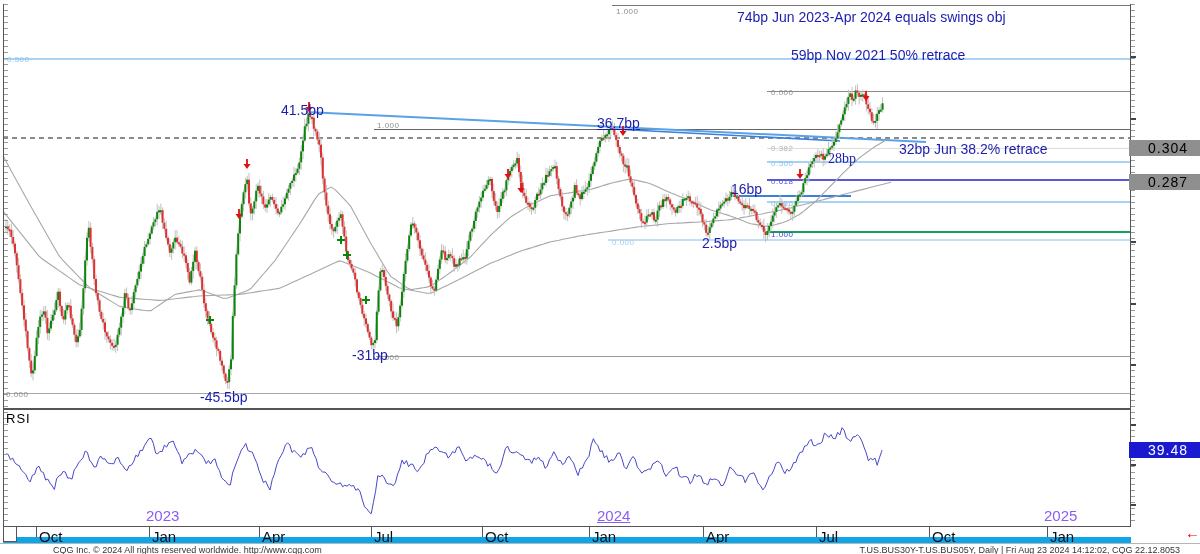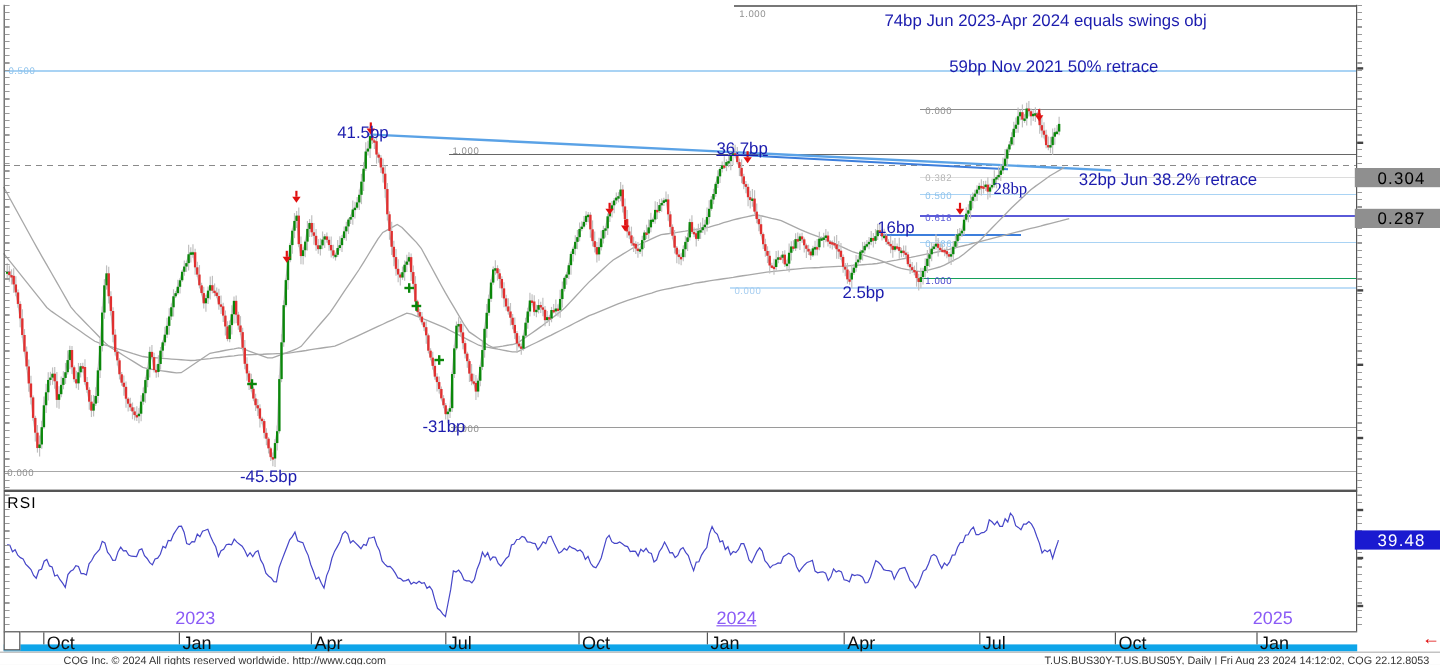--- a/index.html
+++ b/index.html
@@ -1132,15 +1132,15 @@
   <div id="years" class="abs" style="left:0;top:0;">
       <div class="year-label" style="left: 146px; top: 507px;">2023</div>
       <div class="year-label" style="left: 597px; top: 507px; text-decoration: underline;">2024</div>
       <div class="year-label" style="left: 1044px; top: 507px;">2025</div>
     </div>
   <div class="left-box"></div>
   <div class="red-arrow">←</div>
 
   <div class="statusbar">
     <span class="abs" style="left:17px;top:1px;margin-left:36px;">CQG Inc. © 2024 All rights reserved worldwide. http://www.cqg.com</span>
-    <span class="abs" style="right:9px;top:1px;">T.US.BUS30Y-T.US.BUS05Y, Daily | Fri Aug 23 2024 14:12:02, CQG 22.12.8053</span>
+    <span class="abs" style="right:20px;top:1px;">T.US.BUS30Y-T.US.BUS05Y, Daily | Fri Aug 23 2024 14:12:02, CQG 22.12.8053</span>
   </div>
 </div>
 
 </body></html>

